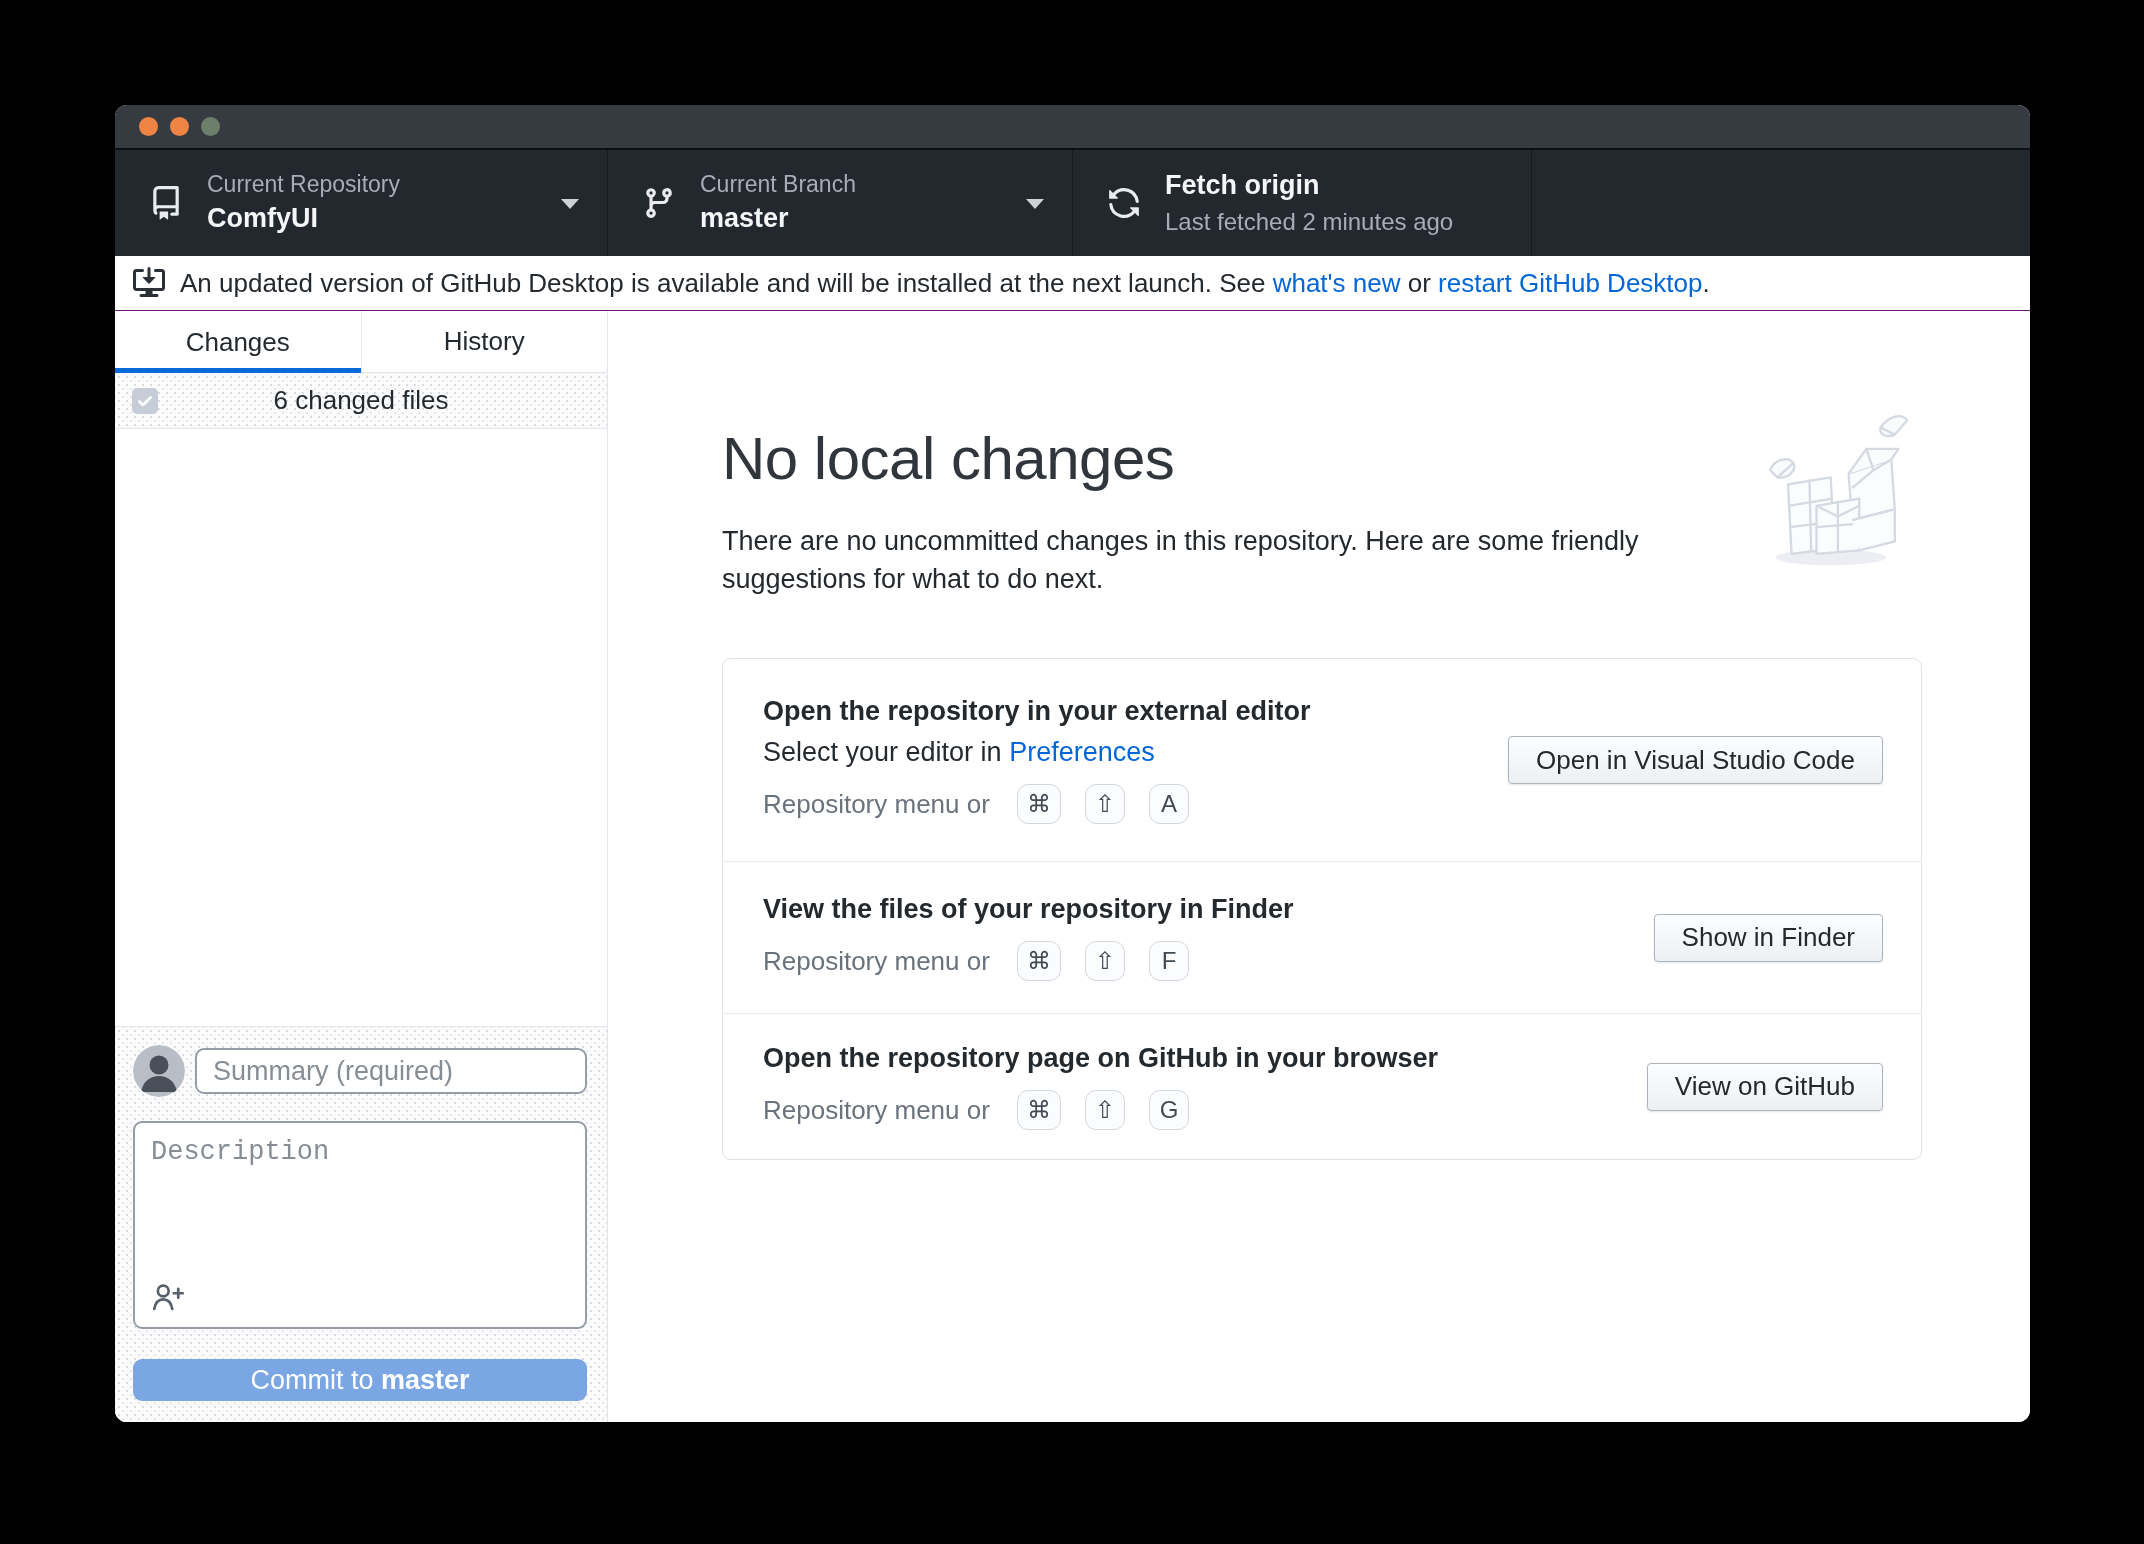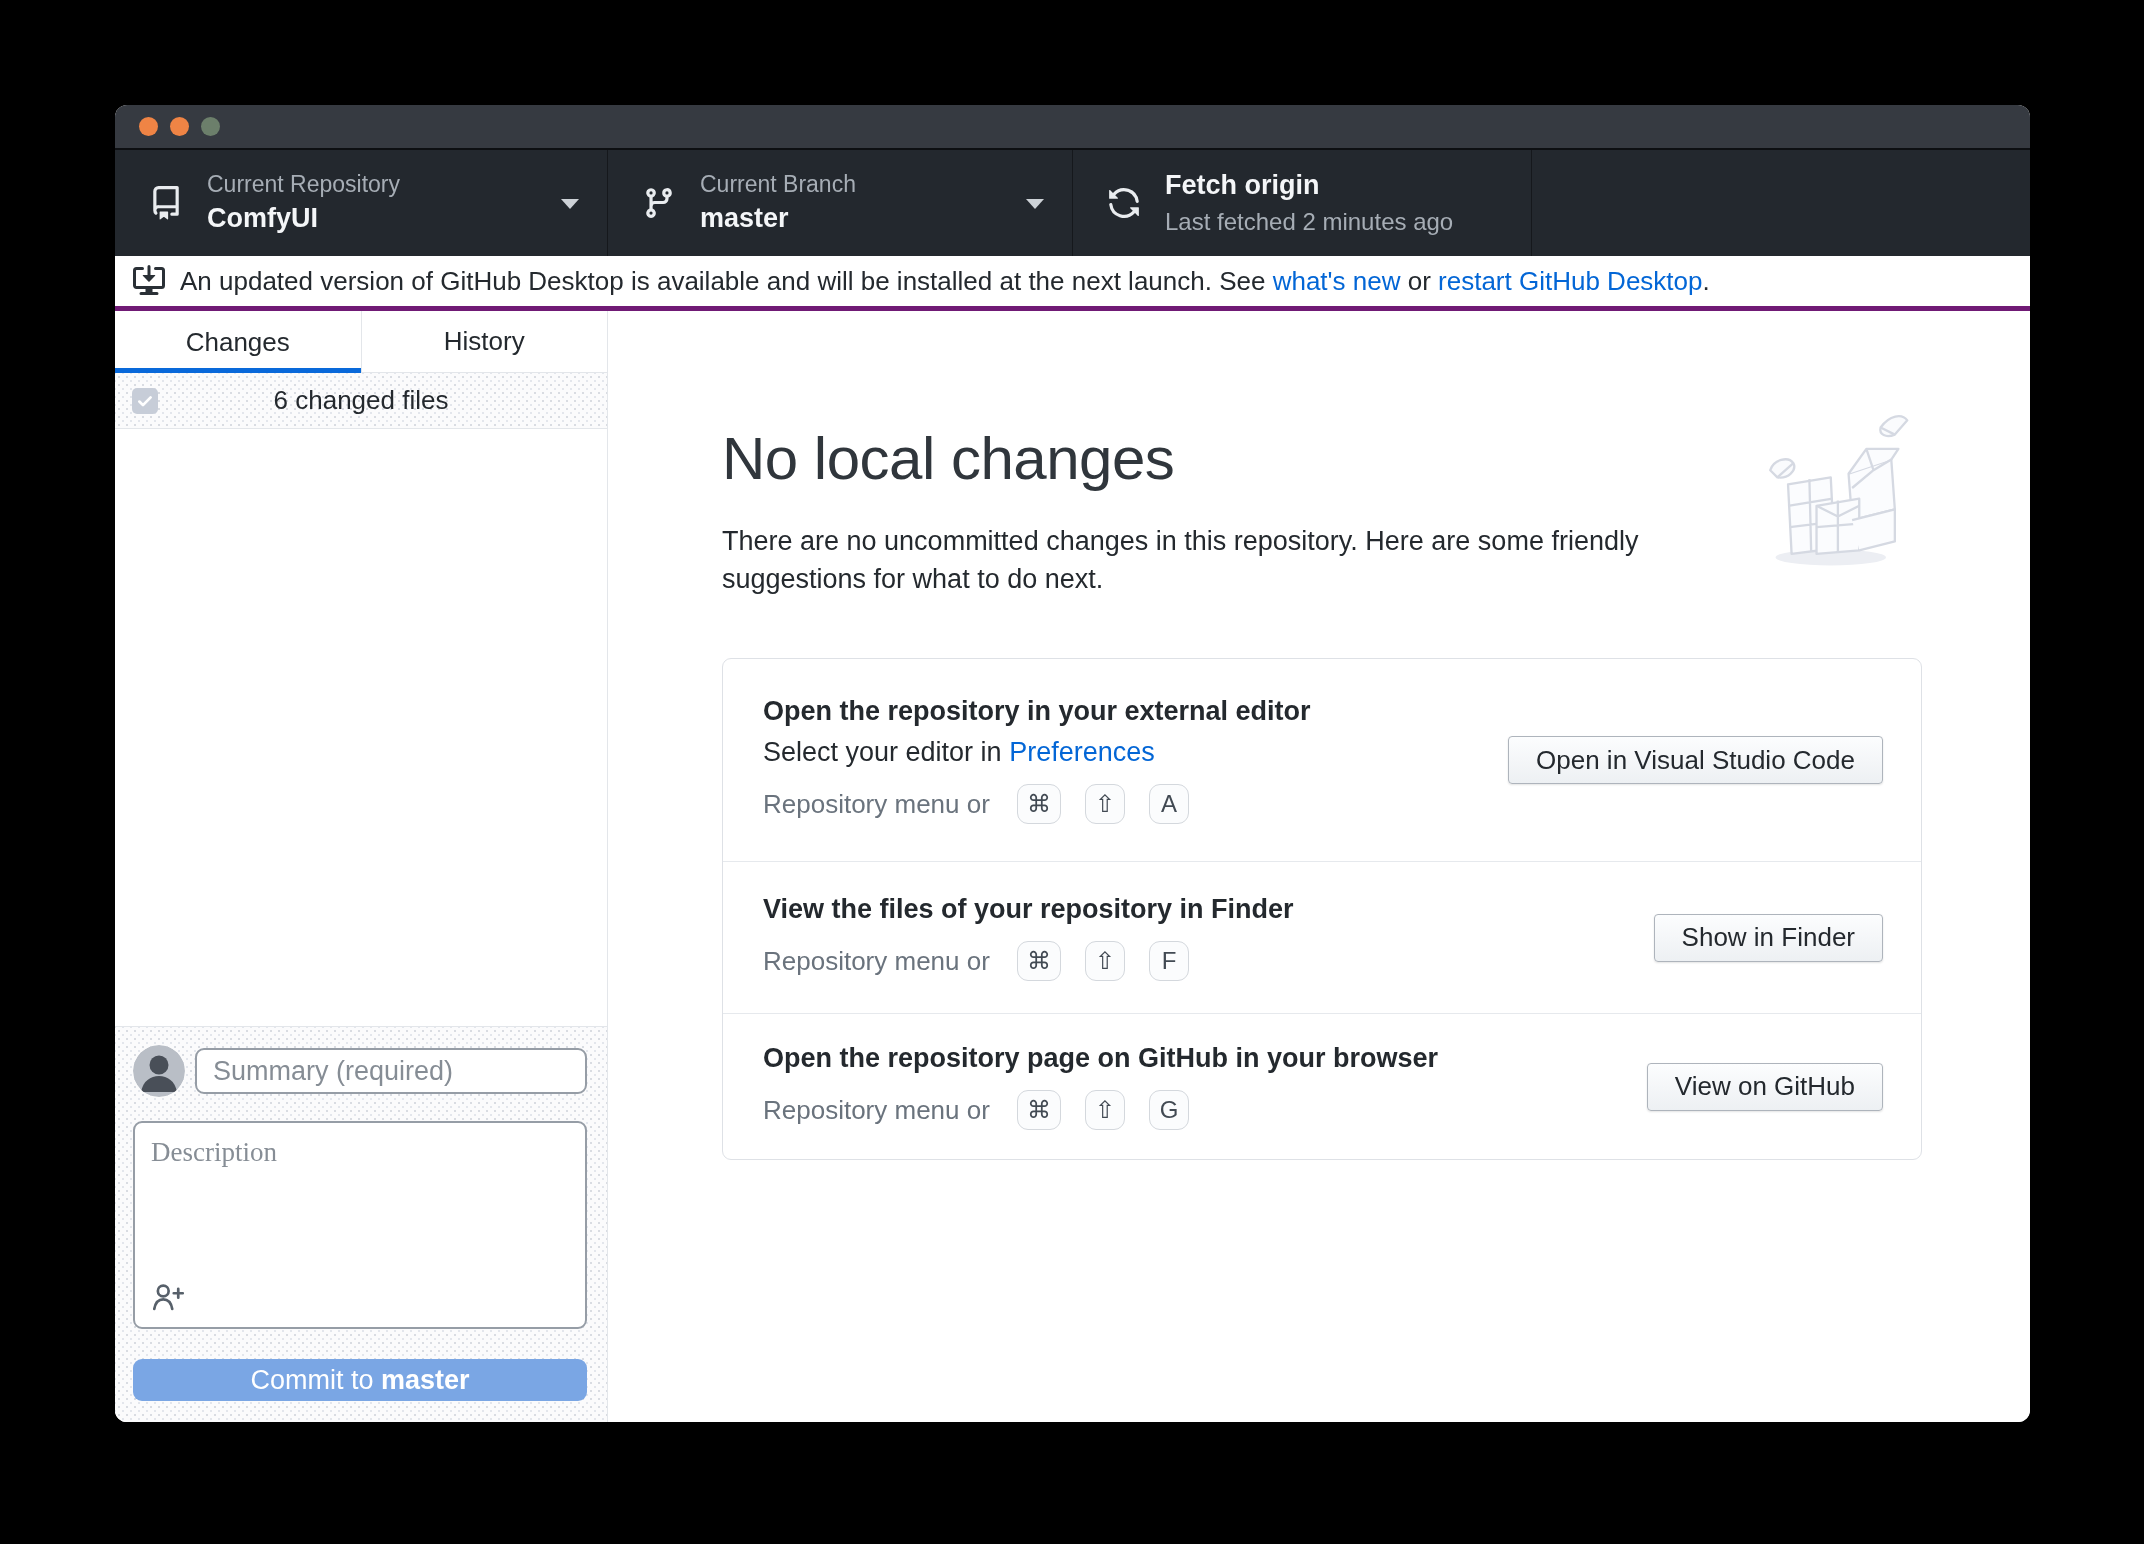--- a/index.html
+++ b/index.html
@@ -28,21 +28,21 @@
   .t-title{font-size:27px;font-weight:bold;color:#f4f6f8;}
   .t-sub{font-size:24px;color:#a6adb5;margin-top:4px;}
   .chev{position:absolute;right:28px;top:50%;margin-top:-4px;width:0;height:0;
     border-left:9px solid transparent;border-right:9px solid transparent;
     border-top:10px solid #cdd2d7;}
   .sec-repo{width:493px;}
   .sec-branch{width:465px;}
   .sec-fetch{width:459px;}
   .toolbar .spacer{flex:1;}
   
-  .banner{height:55px;flex:0 0 55px;background:#fff;border-bottom:5px solid #701a75;
+  .banner{height:55px;flex:0 0 55px;background:#fff;border-bottom:1px solid #701a75;
     display:flex;align-items:center;padding-left:18px;font-size:26px;color:#24292e;}
   .banner .b-icon{color:#2a3036;margin-right:15px;display:flex;}
   .banner .b-icon svg{width:32px;height:32px;}
   .banner a{color:#0366d6;text-decoration:none;cursor:pointer;}
   
   .content{flex:1;display:flex;min-height:0;}
   .sidebar{width:493px;flex:0 0 493px;border-right:1px solid #e3e6ea;display:flex;
     flex-direction:column;background:#fff;min-height:0;}
   .tabs{height:62px;flex:0 0 62px;display:flex;}
   .tab{flex:1;display:flex;align-items:center;justify-content:center;font-size:26px;
@@ -65,21 +65,21 @@
   .avatar{width:52px;height:52px;border-radius:50%;overflow:hidden;flex:0 0 52px;}
   .avatar svg{display:block;width:52px;height:52px;}
   .summary-input{flex:1;margin-left:10px;height:46px;border:2px solid #969da6;border-radius:9px;
     background:#fff;font-size:27px;padding:0 16px;color:#24292e;outline:none;
     font-family:"Liberation Sans","DejaVu Sans",sans-serif;}
   .summary-input::placeholder{color:#868d95;opacity:1;}
   .desc-wrap{position:relative;margin-top:24px;height:208px;border:2px solid #969da6;
     border-radius:9px;background:#fff;}
   .desc-input{width:100%;height:100%;border:none;resize:none;border-radius:9px;background:transparent;
     font-size:27px;padding:14px 16px;color:#24292e;outline:none;
-    font-family:Liberation Serif, serif;}
+    font-family:Liberation Mono, monospace;}
   .desc-input::placeholder{color:#868d95;opacity:1;}
   .coauthor{position:absolute;left:14px;bottom:12px;color:#57606a;}
   .coauthor svg{width:36px;height:36px;display:block;}
   .commit-btn{margin-top:30px;width:100%;height:42px;border:none;border-radius:9px;
     background:#7aa6e4;color:#fff;font-size:27px;cursor:default;
     font-family:"Liberation Sans","DejaVu Sans",sans-serif;}
   .commit-btn b{font-weight:bold;}
   
   .main{flex:1;background:#fff;position:relative;padding:115px 0 0 114px;min-width:0;}
   .h1{font-size:60px;font-weight:300;color:#30363c;letter-spacing:-.5px;line-height:1.1;}

